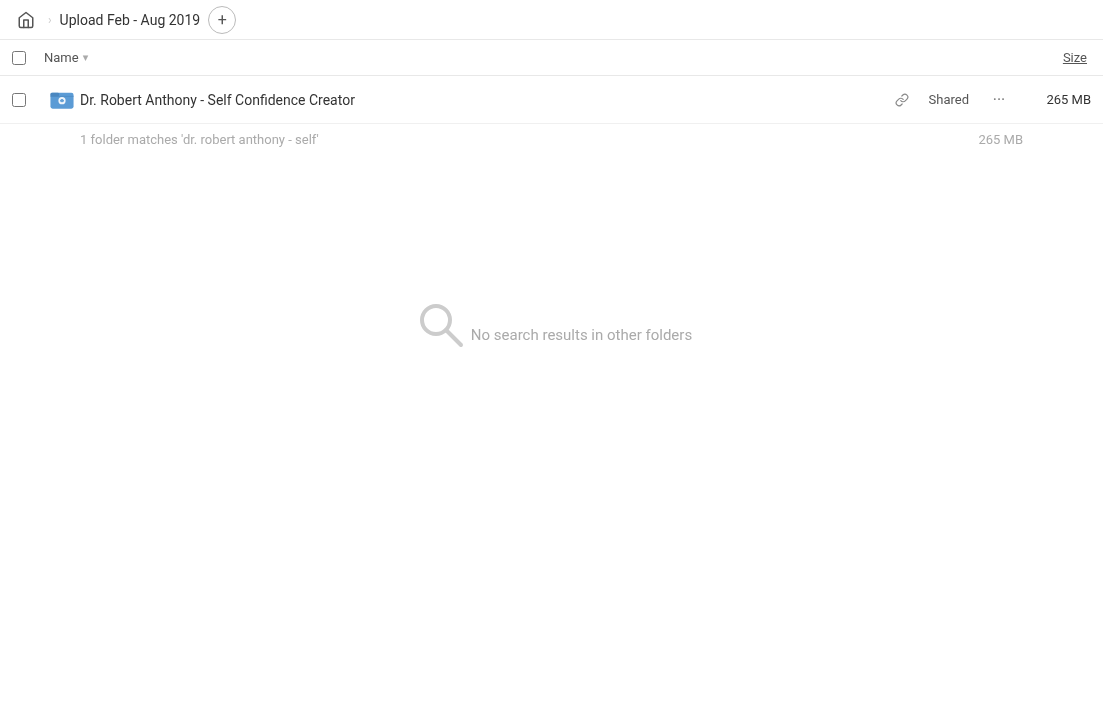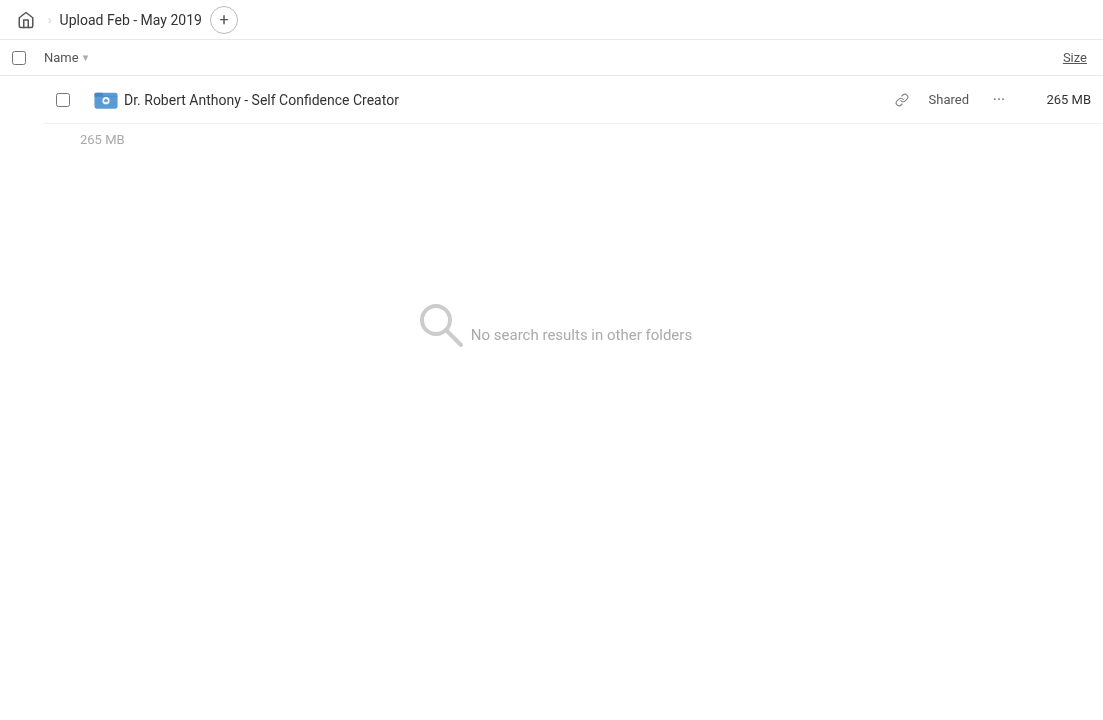--- a/index.html
+++ b/index.html
@@ -103,21 +103,20 @@
     }
 
     
     .file-row {
       display: flex;
       align-items: center;
       padding: 0 12px;
       height: 48px;
       border-bottom: 1px solid #f0f0f0;
       cursor: pointer;
-      margin-left: 44px;
     }
 
     .file-checkbox {
       width: 32px;
       display: flex;
       align-items: center;
     }
 
     .file-checkbox input[type="checkbox"] {
       width: 14px;
@@ -206,21 +205,21 @@
 <body>
 
 <div class="breadcrumb-bar">
   <div class="breadcrumb-home">
     <svg width="18" height="18" viewBox="0 0 24 24" fill="none" stroke="currentColor" stroke-width="2" stroke-linecap="round" stroke-linejoin="round">
       <path d="M3 9l9-7 9 7v11a2 2 0 0 1-2 2H5a2 2 0 0 1-2-2z"></path>
       <polyline points="9 22 9 12 15 12 15 22"></polyline>
     </svg>
   </div>
   <span class="breadcrumb-separator">›</span>
-  <span class="breadcrumb-title">Upload Feb - May 2019</span>
+  <span class="breadcrumb-title">Upload Feb - Aug 2019</span>
   <div class="add-button">
     <span>+</span>
   </div>
 </div>
 
 <div class="column-header">
   <div class="col-checkbox">
     <input type="checkbox" style="">
   </div>
   <div class="col-name">
@@ -256,20 +255,21 @@
     </svg>
     <span>Shared</span>
   </div>
   <div class="file-more">
     <span>···</span>
   </div>
   <div class="file-size">265 MB</div>
 </div>
 
 <div class="match-info-row">
+  <span>1 folder matches 'dr. robert anthony - self'</span>
   <span>265 MB</span>
 </div>
 
 <div class="empty-state">
   <div class="empty-search-icon">
     <svg width="60" height="60" viewBox="0 0 60 60" fill="none">
       <circle cx="25" cy="25" r="14" stroke="#ccc" stroke-width="4"></circle>
       <line x1="35" y1="35" x2="50" y2="50" stroke="#ccc" stroke-width="4" stroke-linecap="round"></line>
     </svg>
   </div>

